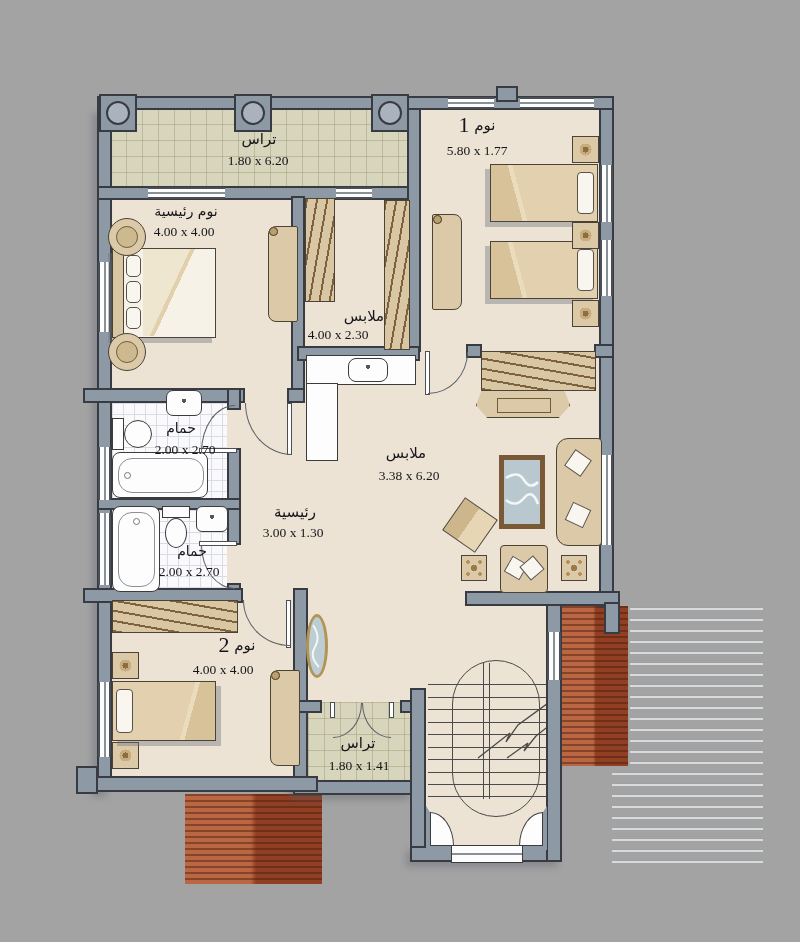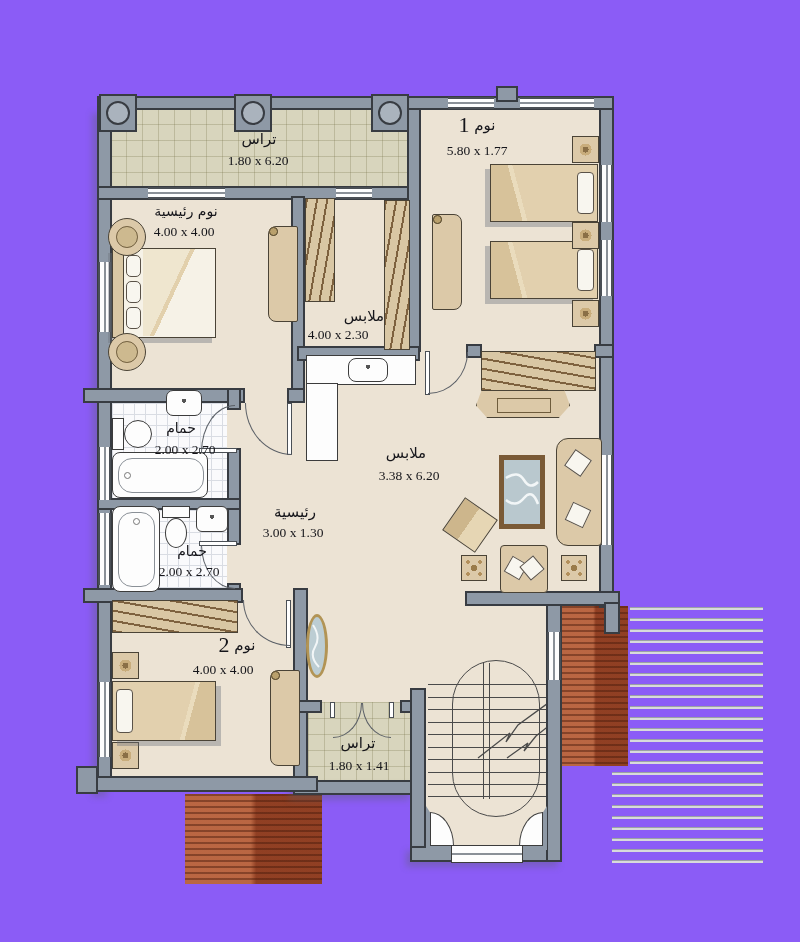--- a/index.html
+++ b/index.html
@@ -1,16 +1,16 @@
 <!DOCTYPE html>
 <html><head>
 <meta charset="utf-8">
 <style>
   html,body{margin:0;padding:0;background:#fff;}
-  .canvas{position:relative;width:800px;height:942px;background:#8b5cf6;overflow:hidden;}
+  .canvas{position:relative;width:800px;height:942px;background:#a3a3a3;overflow:hidden;}
   .wall{position:absolute;background:#8e99a6;border:2px solid #383c42;box-sizing:border-box;}
   .winH{position:absolute;background:#fdfdfd;border-top:2px solid #4a4f55;border-bottom:2px solid #4a4f55;box-sizing:border-box;background-image:linear-gradient(#8a9097 0 0);background-size:100% 2px;background-position:center;background-repeat:no-repeat;}
   .winV{position:absolute;background:#fdfdfd;border-left:2px solid #4a4f55;border-right:2px solid #4a4f55;box-sizing:border-box;background-image:linear-gradient(#8a9097 0 0);background-size:2px 100%;background-position:center;background-repeat:no-repeat;}
   .col{position:absolute;width:38px;height:38px;background:#8e99a6;border:2px solid #383c42;box-sizing:border-box;display:flex;align-items:center;justify-content:center;}
   .col::after{content:"";width:20px;height:20px;border-radius:50%;background:#aab3bd;border:2px solid #383c42;}
   .floor{position:absolute;background:#ece3d4;}
   .terr{position:absolute;background:#d8d5bd;background-image:linear-gradient(rgba(125,120,80,.30) 1px,transparent 1px),linear-gradient(90deg,rgba(125,120,80,.30) 1px,transparent 1px);background-size:16px 16px;}
   .tile{position:absolute;background:#fafafc;background-image:linear-gradient(#d9dce3 1px,transparent 1px),linear-gradient(90deg,#d9dce3 1px,transparent 1px);background-size:11px 11px;}
   .tan{position:absolute;background:#dcc9a8;border:1.5px solid #4a4336;box-sizing:border-box;}
   .ward{position:absolute;background:#d9c7a4;border:1.5px solid #4a4336;box-sizing:border-box;}

